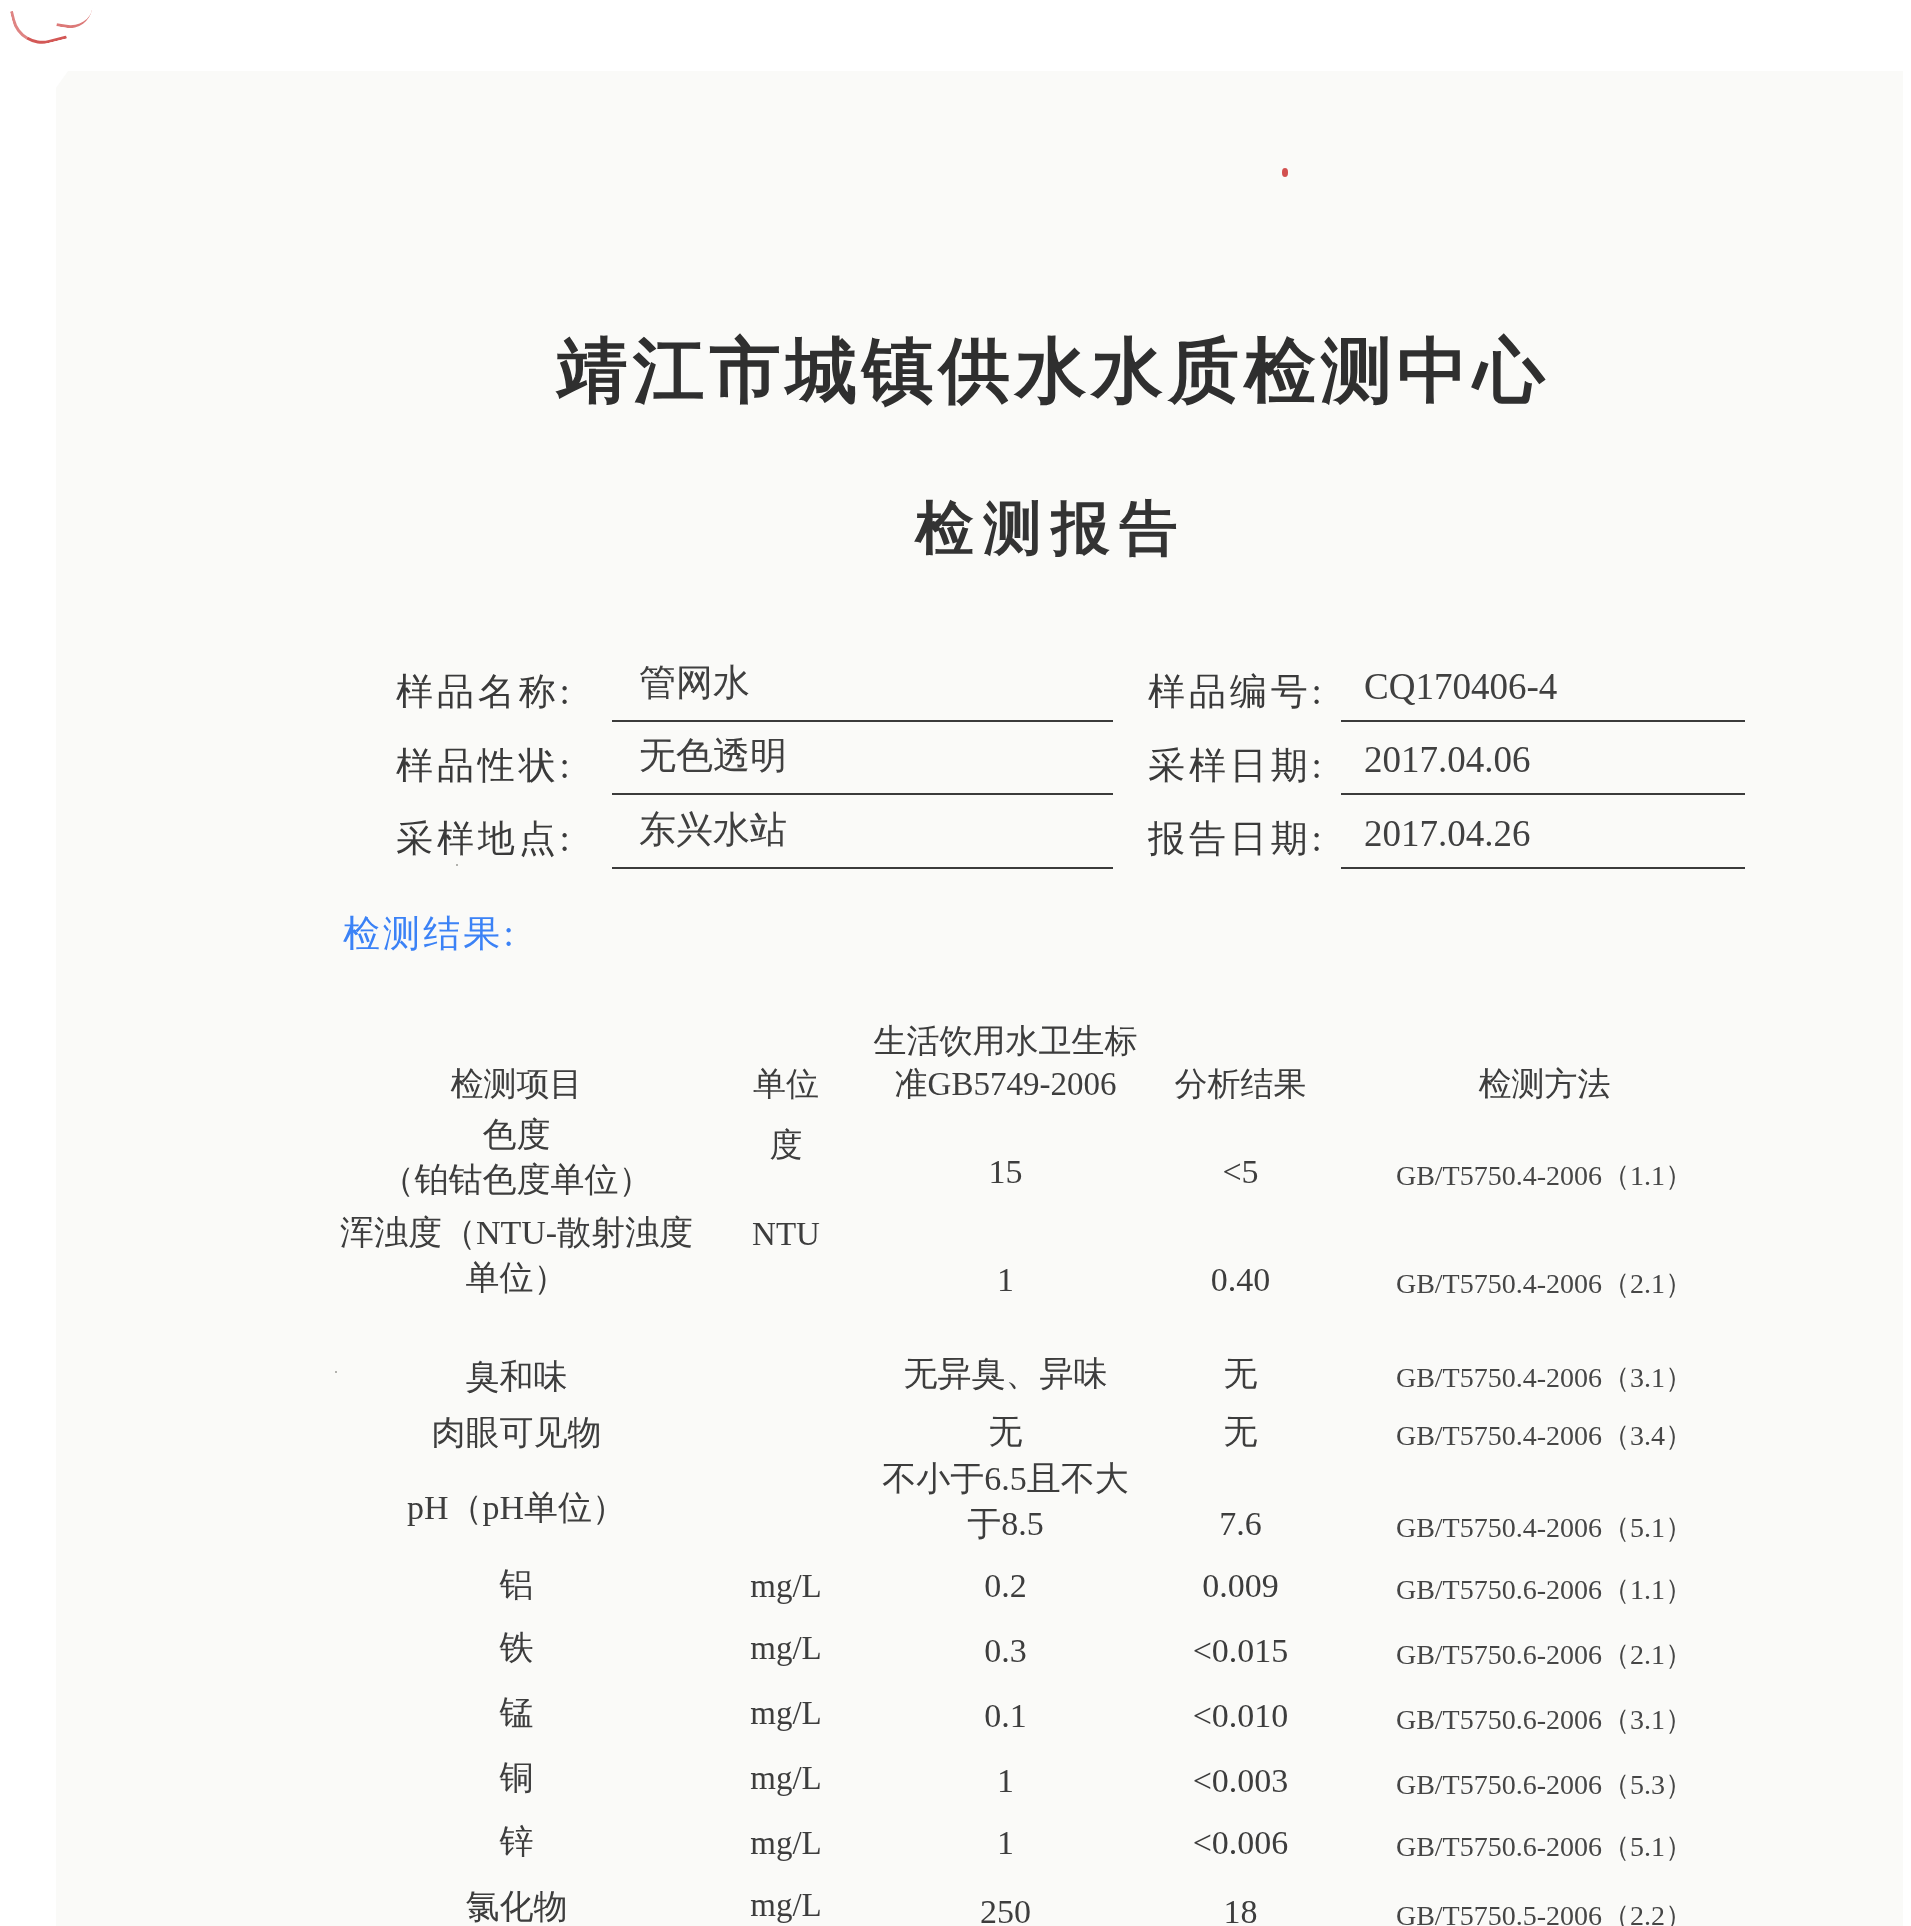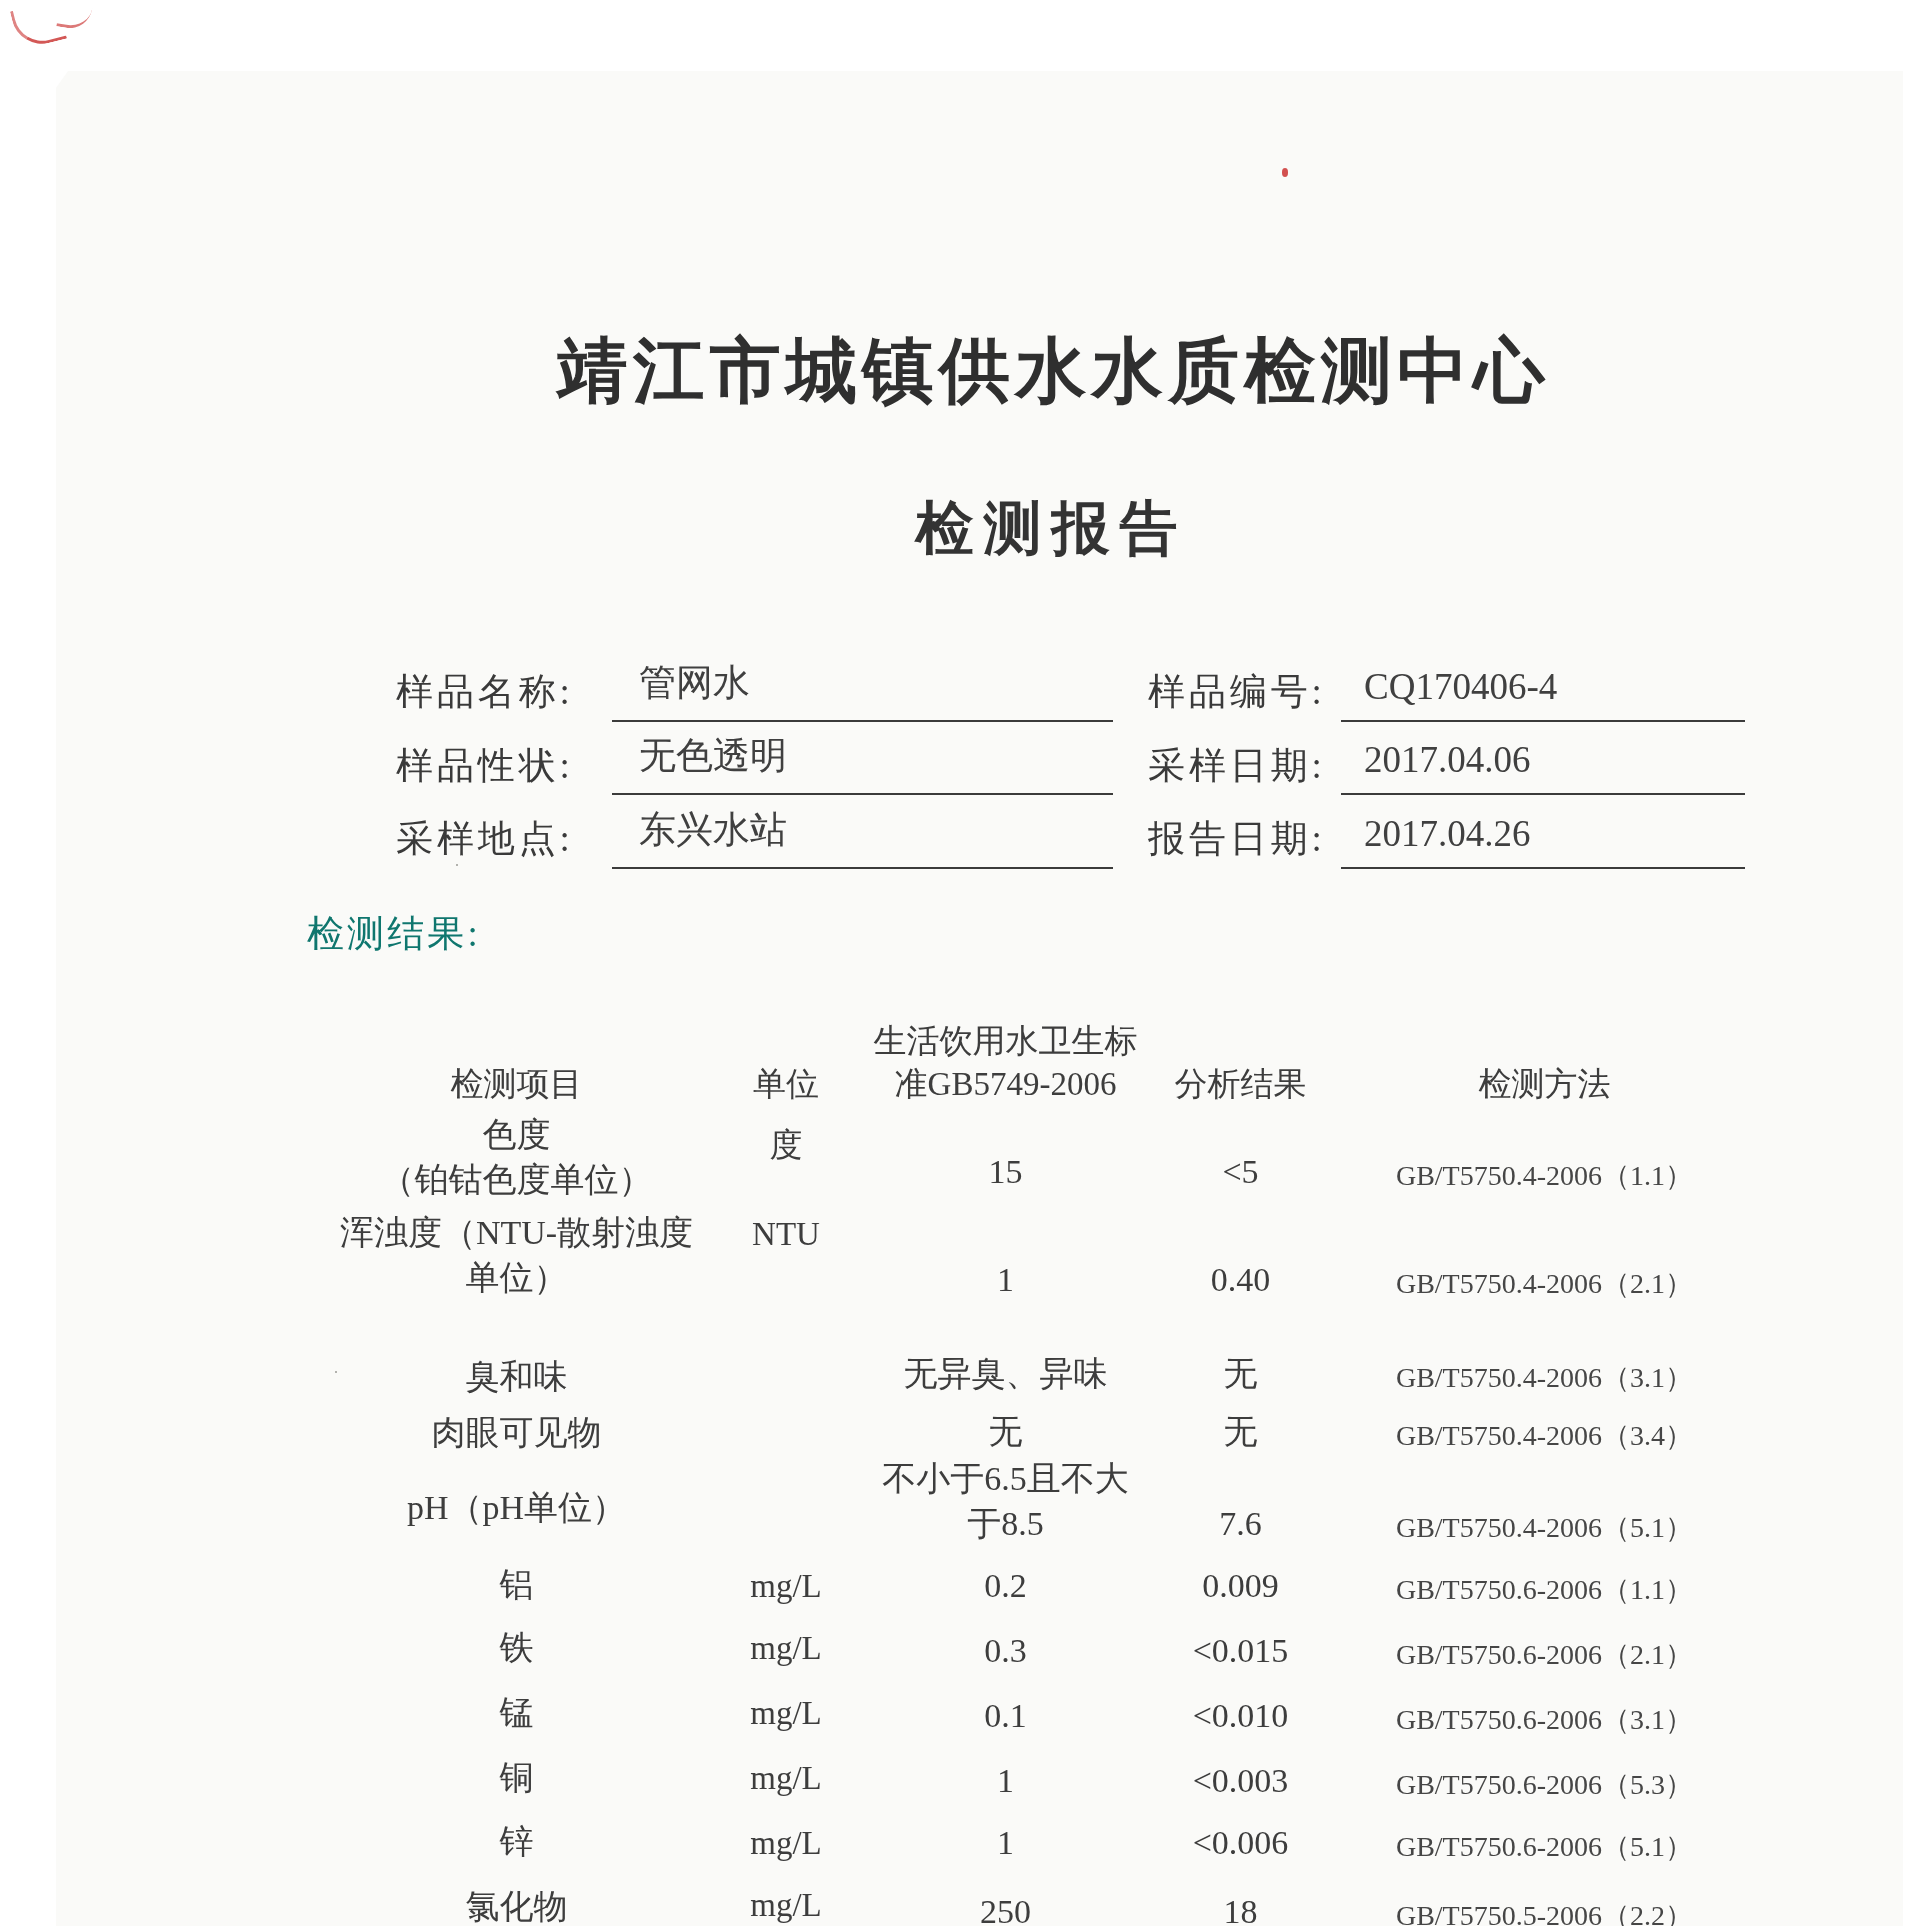--- a/index.html
+++ b/index.html
@@ -60,22 +60,22 @@
     display:flex;align-items:flex-end;
     border-bottom:2.7px solid #3b3b3b;
     font-size:37px;color:#404040;
     padding:0 0 12px 27px;height:54px;box-sizing:border-box;
     white-space:nowrap;
   }
   .info-value.leftv{width:501px;}
   .info-value.rightv{width:404px;padding-left:23px;}
 
   .section-label{
-    position:absolute;top:909px;left:307px;
-    font-size:37px;letter-spacing:3.1px;color:#0f766e;
+    position:absolute;top:909px;left:343px;
+    font-size:37px;letter-spacing:3.1px;color:#3b82f6;
   }
 
   
   .table{position:absolute;top:986px;left:320px;width:1441px;}
   .trow{display:flex;}
   .c{
     display:flex;flex-direction:column;
     text-align:center;justify-content:flex-end;
     font-size:34px;line-height:1.32;color:#3d3d3d;
     white-space:pre-line;box-sizing:border-box;

